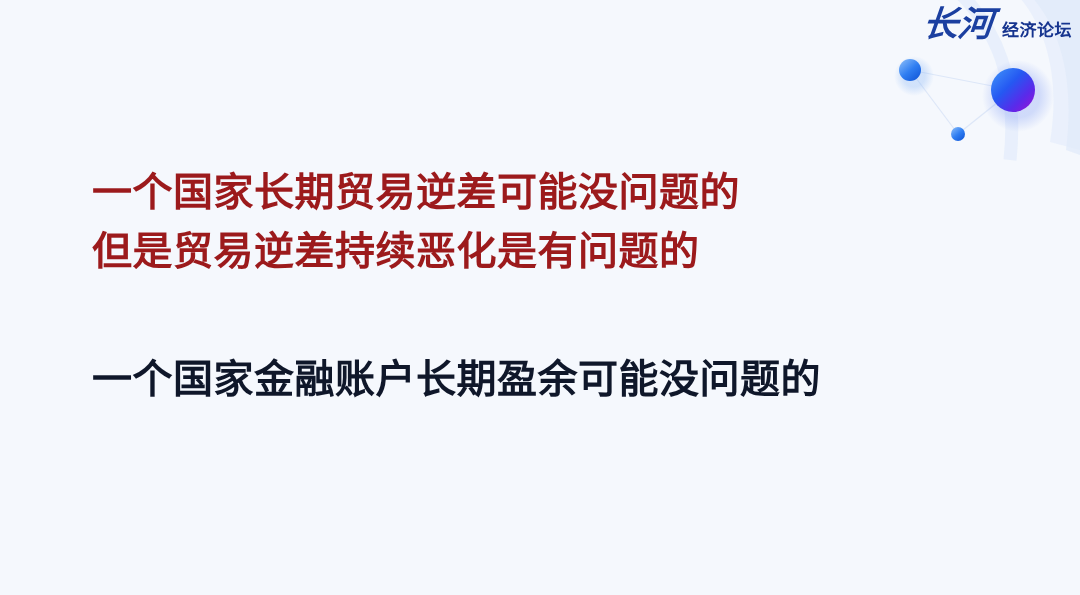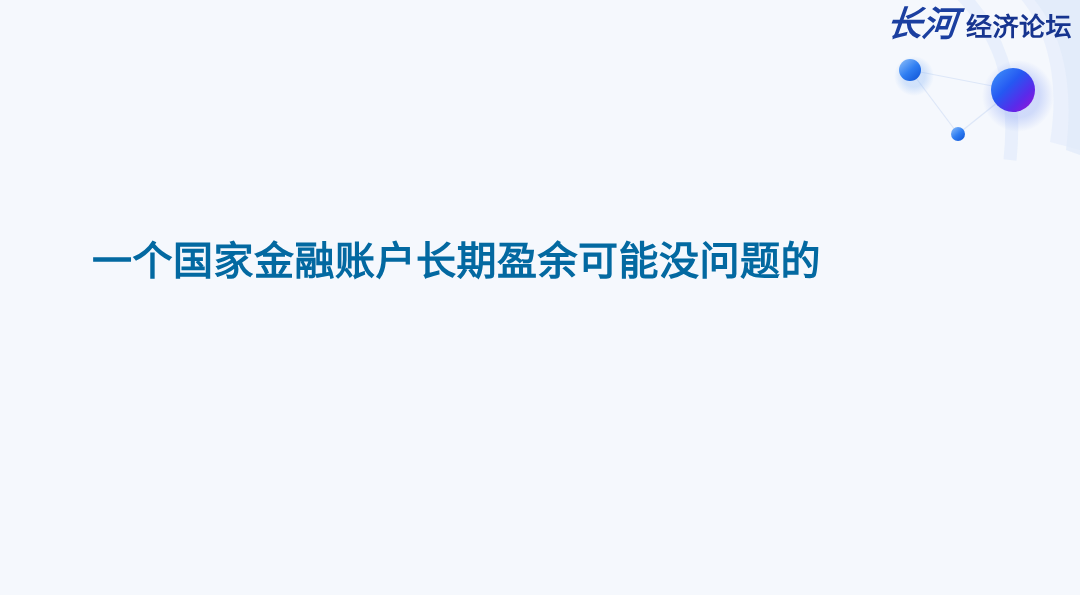--- a/index.html
+++ b/index.html
@@ -52,21 +52,21 @@
     font-size: 35px;
     font-weight: 700;
     font-style: italic;
     color: #1b3fa0;
     letter-spacing: 0px;
     line-height: 1;
     transform: skewX(-6deg);
   }
   #brand-sub {
     font-family: "DejaVu Sans", "Liberation Sans", sans-serif;
-    font-size: 26px;
+    font-size: 17px;
     font-weight: 700;
     color: #16348f;
     letter-spacing: 0.5px;
     line-height: 1;
   }
 
   
   #content {
     position: absolute;
     left: 92px;
@@ -84,21 +84,21 @@
     letter-spacing: 0.5px;
     white-space: nowrap;
   }
   .block-trade .text-line {
     color: #9c1a1c;
   }
   .block-finance {
     margin-top: 69px;
   }
   .block-finance .text-line {
-    color: #0369a1;
+    color: #0f172a;
   }
 </style>
 </head>
 <body>
 
 <div id="slide">
 
   <div id="corner-graphic">
     <svg viewBox="0 0 230 165" xmlns="http://www.w3.org/2000/svg">
       <defs>
@@ -150,20 +150,22 @@
   </div>
 
   <div id="brand-logo">
     <span id="brand-script">长河</span>
     <span id="brand-sub">经济论坛</span>
   </div>
 
   <div id="content">
 
     <div class="text-block block-trade">
+      <div class="text-line">一个国家长期贸易逆差可能没问题的</div>
+      <div class="text-line">但是贸易逆差持续恶化是有问题的</div>
     </div>
 
     <div class="text-block block-finance">
       <div class="text-line">一个国家金融账户长期盈余可能没问题的</div>
     </div>
 
   </div>
 
 </div>
 

